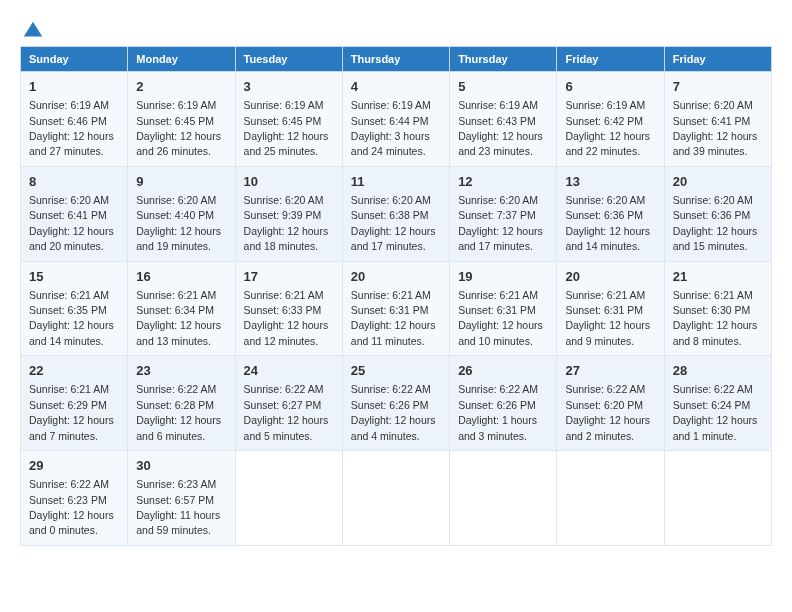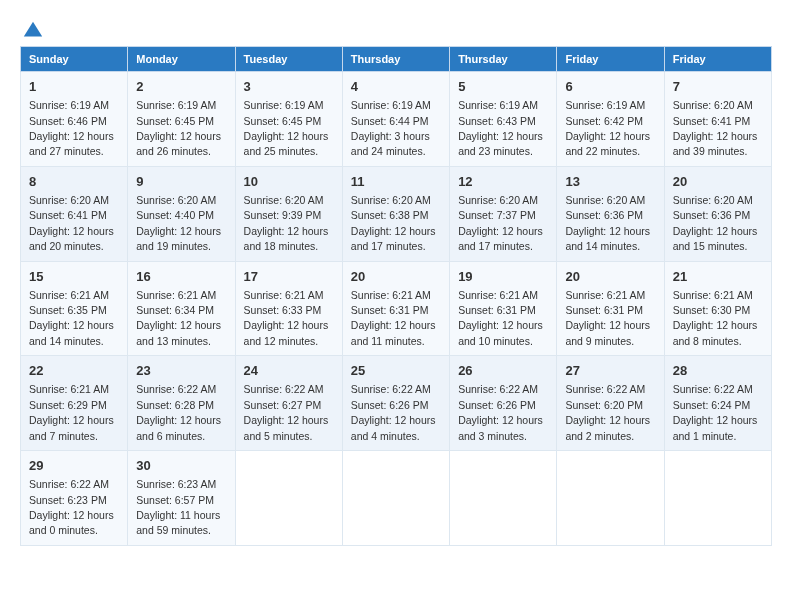--- a/index.html
+++ b/index.html
@@ -277,21 +277,21 @@
         <td>
         <span class="day-num">25</span>
         <span class="cell-text">Sunrise: 6:22 AM</span><br>
         <span class="cell-text">Sunset: 6:26 PM</span><br>
         <span class="cell-text">Daylight: 12 hours and 4 minutes.</span>
       </td>
         <td>
         <span class="day-num">26</span>
         <span class="cell-text">Sunrise: 6:22 AM</span><br>
         <span class="cell-text">Sunset: 6:26 PM</span><br>
-        <span class="cell-text">Daylight: 12 hours and 3 minutes.</span>
+        <span class="cell-text">Daylight: 1 hours and 3 minutes.</span>
       </td>
         <td>
         <span class="day-num">27</span>
         <span class="cell-text">Sunrise: 6:22 AM</span><br>
         <span class="cell-text">Sunset: 6:20 PM</span><br>
         <span class="cell-text">Daylight: 12 hours and 2 minutes.</span>
       </td>
         <td>
         <span class="day-num">28</span>
         <span class="cell-text">Sunrise: 6:22 AM</span><br>

